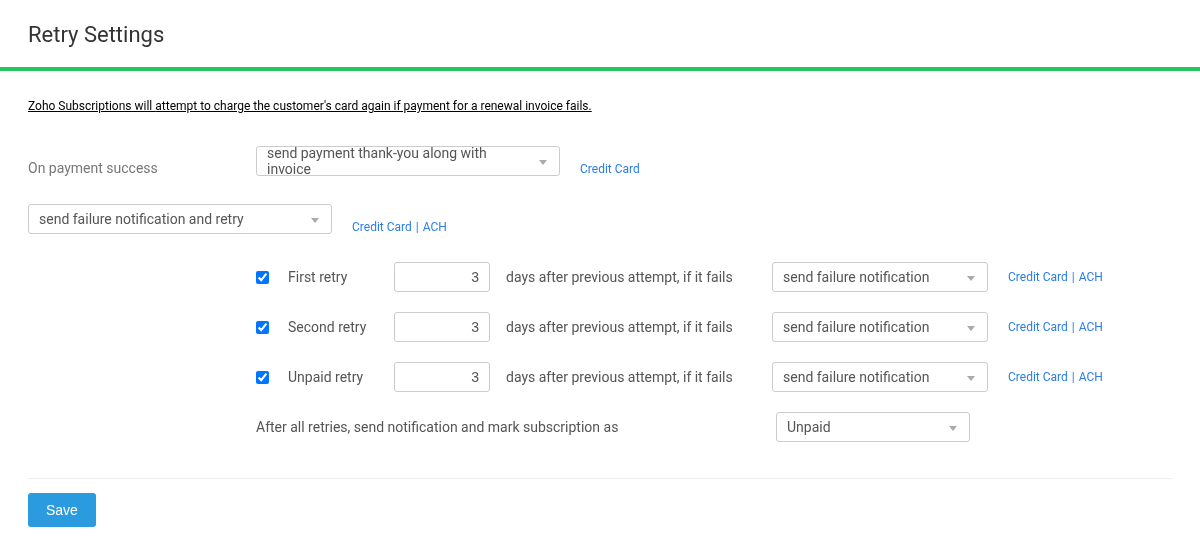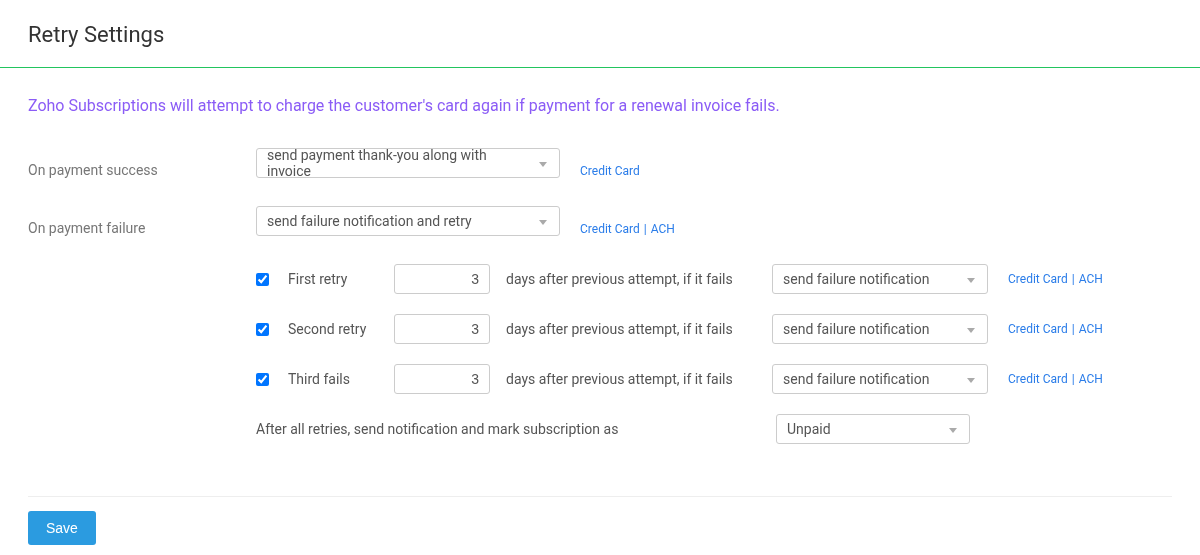--- a/index.html
+++ b/index.html
@@ -8,29 +8,30 @@
       font-size: 14px;
       color: #333;
       background: #fff;
       width: 1200px;
     }
     .page-title {
       font-size: 22px;
       font-weight: 400;
       color: #333;
       padding: 22px 16px 20px 28px;
-      border-bottom: 1px solid #22c55e;
+      border-bottom: 4px solid #22c55e;
     }
     .content {
       padding: 28px 28px 0 28px;
     }
     .intro-line {
-      color: #8b5cf6;
-      font-size: 16px;
+      color: #000000;
+      font-size: 12px;
       margin-bottom: 24px;
+      text-decoration: underline;
     }
     .intro-line .em {
       font-style: italic;
     }
     .row {
       display: flex;
       align-items: flex-end;
       margin-bottom: 28px;
     }
     .label-col {
@@ -108,21 +109,21 @@
       margin-right: 16px;
     }
     .after-text {
       color: #555;
       width: 266px;
     }
     .after-all-row {
       display: flex;
       align-items: center;
       margin-top: 8px;
-      margin-bottom: 52px;
+      margin-bottom: 36px;
     }
     .after-all-label {
       color: #555;
       font-size: 14px;
       width: 520px;
     }
     .footer-sep {
       border-top: 1px solid #eee;
       margin: 0 28px;
     }
@@ -160,21 +161,20 @@
         <span>send payment thank-you along with invoice</span>
         <span class="caret"></span>
       </div>
     </div>
     <div class="links-cell">
       <span class="link">Credit Card</span>
     </div>
   </div>
 
   <div class="row">
-    <div class="label-col">On payment failure</div>
     <div class="select-wrap">
       <div class="select select-large">
         <span>send failure notification and retry</span>
         <span class="caret"></span>
       </div>
     </div>
     <div class="links-cell link-group">
       <span class="link">Credit Card</span>
       <span class="link-sep"> | </span>
       <span class="link">ACH</span>
@@ -215,21 +215,21 @@
       <div class="links-cell link-group">
         <span class="link">Credit Card</span>
         <span class="link-sep"> | </span>
         <span class="link">ACH</span>
       </div>
     </div>
 
     <div class="retry-row">
       <div class="check-cell">
         <input type="checkbox" checked="" style="">
-        <span>Third fails</span>
+        <span>Unpaid retry</span>
       </div>
       <input class="num-input" type="text" value="3" style="">
       <span class="after-text">days after previous attempt, if it fails</span>
       <div class="select select-med">
         <span>send failure notification</span>
         <span class="caret"></span>
       </div>
       <div class="links-cell link-group">
         <span class="link">Credit Card</span>
         <span class="link-sep"> | </span>

